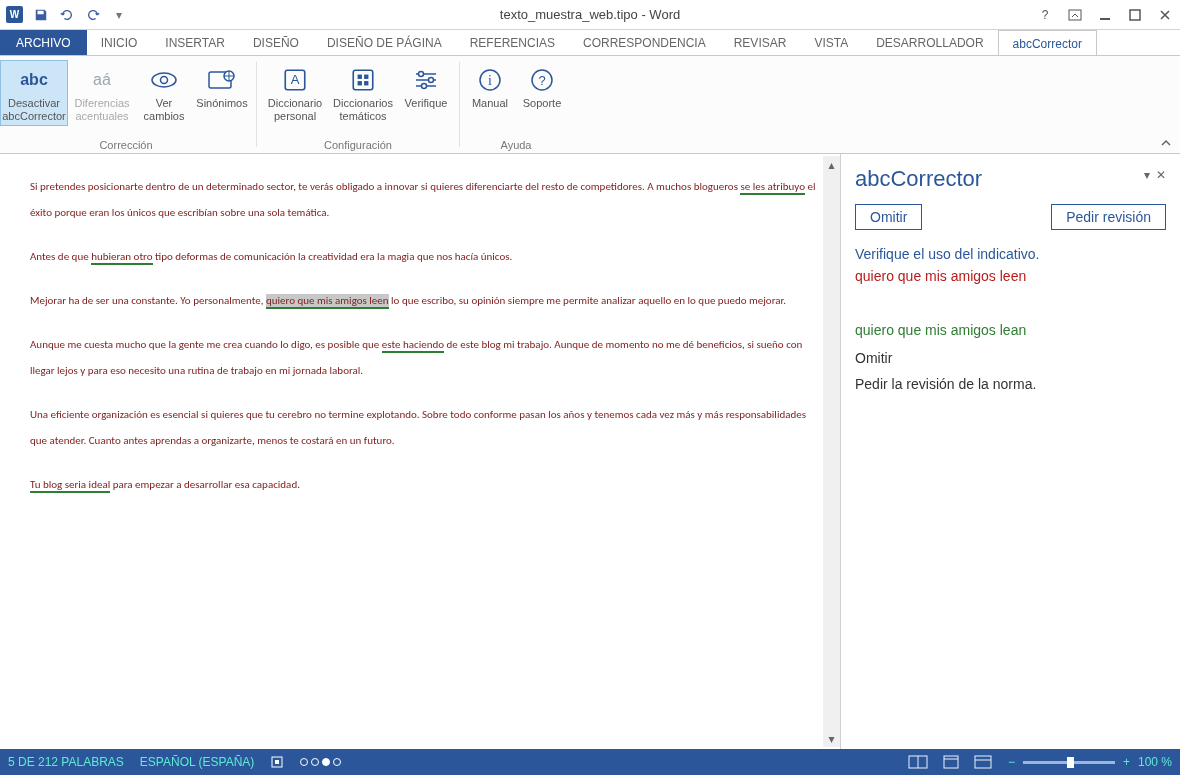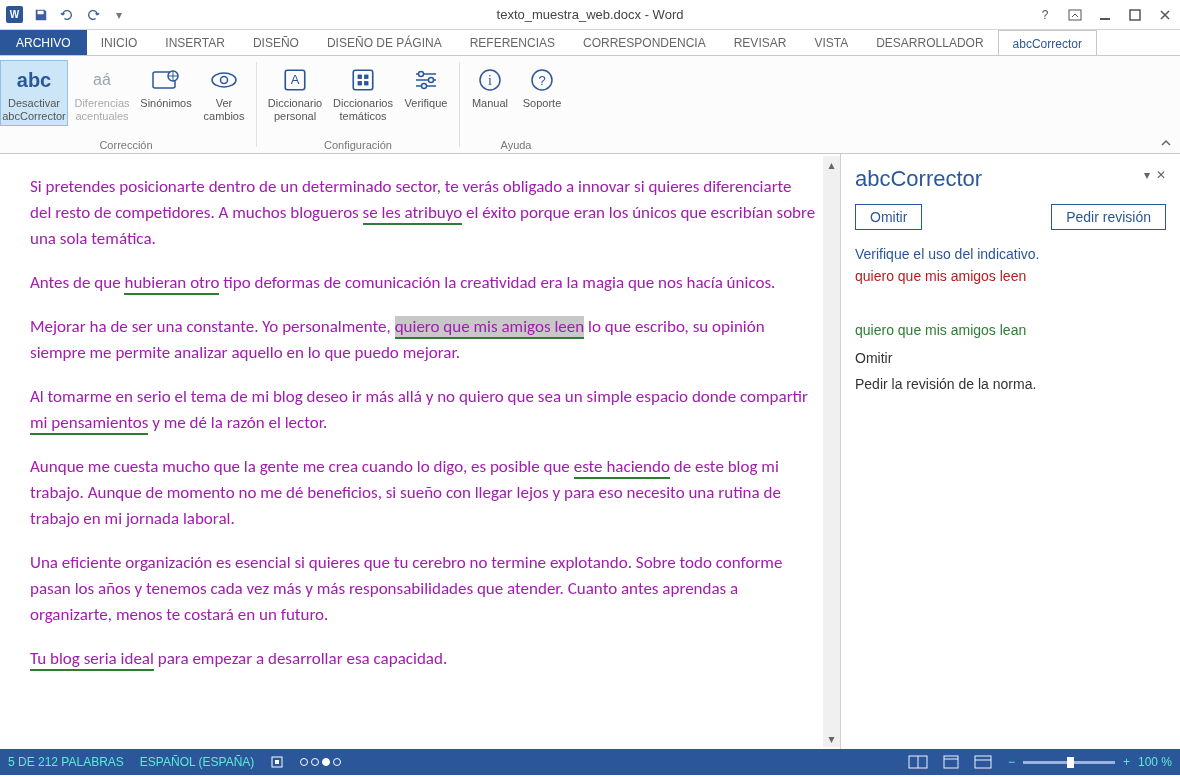--- a/index.html
+++ b/index.html
@@ -24,21 +24,21 @@
   .rgroup .items { display:flex; flex:1; align-items:flex-start; gap:0; padding-top:2px; }
   .rgroup .glabel { font-size:11px; color:#777; text-align:right; padding-bottom:2px; }
   .sep { width:1px; background:#e1e1e1; margin:6px 4px; }
   .ritem { display:flex; flex-direction:column; align-items:center; width:66px; padding:2px 0; border:1px solid transparent; }
   .ritem.active { background:#cde6f7; border-color:#92c0e0; }
   .ritem .ricon { height:34px; display:flex; align-items:center; justify-content:center; color:#2b579a; }
   .ritem .rlabel { font-size:11px; color:#555; text-align:center; line-height:13px; min-height:26px; }
   
   .workspace { display:flex; height:595px; }
   .doc-pane { flex:1; position:relative; overflow:hidden; background:#fff; }
-  .doc-inner { padding:20px 24px 20px 30px; font-size:17px; line-height:26px; color:#a21caf; font-family:Calibri, "Segoe UI", sans-serif; }
+  .doc-inner { padding:20px 24px 20px 30px; font-size:11px; line-height:26px; color:#7f1d1d; font-family:Calibri, "Segoe UI", sans-serif; }
   .doc-inner p { margin:0 0 18px 0; }
   .uline-green { border-bottom:2px solid #2e7d32; }
   .highlight-grey { background:#c8c8c8; }
   .vscroll { position:absolute; top:2px; right:0; width:17px; bottom:2px; background:#f0f0f0; display:flex; flex-direction:column; align-items:center; }
   .vscroll .arrow { width:17px; height:17px; color:#666; display:flex; align-items:center; justify-content:center; }
   .vscroll .track { flex:1; position:relative; }
   .side-pane { width:340px; border-left:1px solid #d0d0d0; background:#fff; padding:12px 14px; box-sizing:border-box; position:relative; }
   .side-title { color:#2b579a; font-size:22px; font-family:"Segoe UI Light","Segoe UI",sans-serif; margin-bottom:12px; display:flex; align-items:center; }
   .side-ctrls { position:absolute; top:14px; right:14px; color:#666; display:flex; gap:6px; }
   .side-ctrls span { cursor:pointer; }
@@ -76,21 +76,21 @@
           <path fill="none" stroke="#3c5da3" stroke-width="1.5" d="M3 8a5 5 0 1 1 2 4M3 8l-2-2m2 2l2-2"></path>
         </svg>
     </span>
     <span class="ico">
       <svg width="16" height="14" viewBox="0 0 16 16">
           <path fill="none" stroke="#3c5da3" stroke-width="1.5" d="M13 8A5 5 0 1 0 11 12M13 8l2-2m-2 2l-2-2"></path>
         </svg>
     </span>
     <span class="ico" style="color:#777;">▾</span>
   </div>
-  <div class="title-center">texto_muestra_web.docx - Word</div>
+  <div class="title-center">texto_muestra_web.tipo - Word</div>
   <div class="title-right">
     <span class="ic">?</span>
     <span class="ic">
       <svg width="14" height="12" viewBox="0 0 14 12">
           <rect x="1" y="1" width="12" height="10" fill="none" stroke="#555"></rect>
           <path d="M4 8l3-3 3 3" fill="none" stroke="#555"></path>
         </svg>
     </span>
     <span class="ic">
       <svg width="12" height="12" viewBox="0 0 12 12">
@@ -123,48 +123,48 @@
   <div class="tab">DESARROLLADOR</div>
   <div class="tab active" style="text-transform:none;">abcCorrector</div>
 </div>
 
 <div class="ribbon">
 
   <div class="rgroup">
     <div class="items">
       <div class="ritem active">
         <div class="ricon">
-            <span style="font-weight:bold;font-size:20px;color:#2b579a;">abc</span>
+            <span style="font-weight:bold;font-size:16px;color:#2b579a;">abc</span>
           </div>
         <div class="rlabel">Desactivar abcCorrector</div>
       </div>
       <div class="ritem">
         <div class="ricon">
             <span style="font-size:16px;color:#9aa6b2;">aá</span>
           </div>
         <div class="rlabel" style="color:#a9a9a9;">Diferencias acentuales</div>
+      </div>
+      <div class="ritem" style="width:54px;">
+        <div class="ricon">
+          <svg width="28" height="20" viewBox="0 0 28 20">
+              <ellipse cx="14" cy="10" rx="12" ry="7" fill="none" stroke="#2b579a" stroke-width="1.5"></ellipse>
+              <circle cx="14" cy="10" r="3.5" fill="none" stroke="#2b579a" stroke-width="1.5"></circle>
+            </svg>
+        </div>
+        <div class="rlabel">Ver cambios</div>
       </div>
       <div class="ritem" style="width:58px;">
         <div class="ricon">
           <svg width="30" height="26" viewBox="0 0 30 24">
               <rect x="2" y="4" width="22" height="16" rx="2" fill="none" stroke="#2b579a" stroke-width="1.5"></rect>
               <circle cx="22" cy="8" r="5" fill="#fff" stroke="#2b579a" stroke-width="1.5"></circle>
               <path d="M17 8h10M22 3v10" stroke="#2b579a" stroke-width="1"></path>
             </svg>
         </div>
         <div class="rlabel">Sinónimos</div>
-      </div>
-      <div class="ritem" style="width:54px;">
-        <div class="ricon">
-          <svg width="28" height="20" viewBox="0 0 28 20">
-              <ellipse cx="14" cy="10" rx="12" ry="7" fill="none" stroke="#2b579a" stroke-width="1.5"></ellipse>
-              <circle cx="14" cy="10" r="3.5" fill="none" stroke="#2b579a" stroke-width="1.5"></circle>
-            </svg>
-        </div>
-        <div class="rlabel">Ver cambios</div>
       </div>
     </div>
     <div class="glabel">Corrección</div>
   </div>
   <div class="sep"></div>
 
   <div class="rgroup">
     <div class="items">
       <div class="ritem">
         <div class="ricon">
@@ -238,23 +238,20 @@
   <div class="doc-pane">
     <div class="doc-inner">
       <p>
         <span>Si pretendes posicionarte dentro de un determinado sector, te verás obligado a innovar si quieres diferenciarte del resto de competidores.  A muchos blogueros </span><span class="uline-green">se les atribuyo</span><span> el éxito porque eran los únicos que escribían sobre una sola temática.</span>
       </p>
       <p>
         <span> Antes de que </span><span class="uline-green">hubieran otro</span><span> tipo deformas de comunicación la creatividad era la magia que nos hacía únicos.</span>
       </p>
       <p>
         <span>Mejorar ha de ser una constante. Yo personalmente,  </span><span class="uline-green highlight-grey">quiero que mis amigos leen</span><span> lo que escribo, su opinión siempre me permite analizar aquello en lo que puedo mejorar.</span>
-      </p>
-      <p>
-        <span>Al tomarme en serio el tema de mi blog  deseo ir más allá y no quiero que sea un simple espacio donde compartir </span><span class="uline-green">mi pensamientos</span><span> y me dé la razón el lector.</span>
       </p>
       <p>
         <span>Aunque me cuesta mucho que la gente me crea cuando lo digo,  es posible que </span><span class="uline-green">este haciendo</span><span> de este blog  mi trabajo. Aunque de momento no me dé beneficios, si sueño con llegar lejos y para eso necesito una rutina de trabajo en mi jornada laboral.</span>
       </p>
       <p>Una eficiente organización es esencial si quieres que tu cerebro no termine explotando. Sobre todo conforme pasan los años y tenemos cada vez más y más responsabilidades que atender. Cuanto antes aprendas a organizarte, menos te costará en un futuro.</p>
       <p>
         <span class="uline-green">Tu blog seria ideal</span><span> para empezar a desarrollar esa capacidad.</span>
       </p>
     </div>
     <div class="vscroll">

